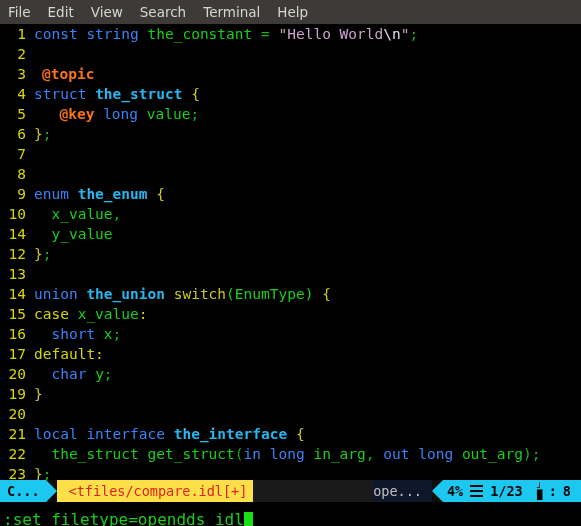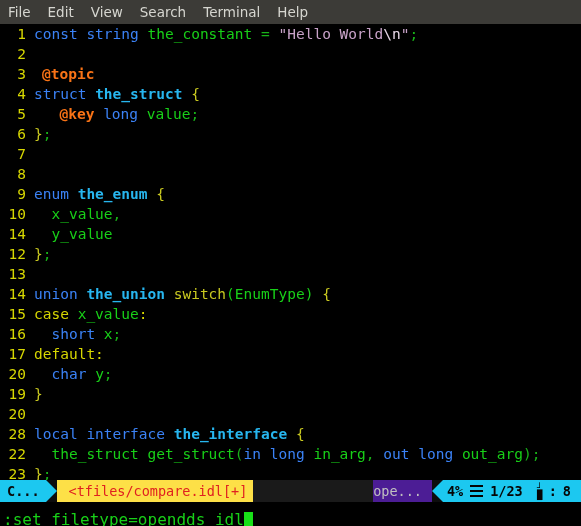--- a/index.html
+++ b/index.html
@@ -107,21 +107,21 @@
     display: flex;
     align-items: center;
     padding: 0 6px 0 12px;
     flex: 0 0 auto;
   }
   .sl-fill {
     background: #1a1a1a;
     flex: 1 1 auto;
   }
   .sl-ftype {
-    background: #4c1d95;
+    background: #0f172a;
     color: #c0c0c0;
     display: flex;
     align-items: center;
     padding: 0 10px 0 0;
   }
   .sep-left {
     width: 0; height: 0;
     border-top: 11px solid transparent;
     border-bottom: 11px solid transparent;
     border-right: 11px solid #1cc8f0;
@@ -219,21 +219,21 @@
     <div class="code-line"><span class="lnum">14</span><span class="ltext"><span class="t-plain">  </span><span class="t-ident">y_value</span></span></div>
     <div class="code-line"><span class="lnum">12</span><span class="ltext"><span class="t-brace">}</span><span class="t-punc">;</span></span></div>
     <div class="code-line"><span class="lnum">13</span><span class="ltext"></span></div>
     <div class="code-line"><span class="lnum">14</span><span class="ltext"><span class="t-kw">union</span><span class="t-plain"> </span><span class="t-name">the_union</span><span class="t-plain"> </span><span class="t-brace">switch</span><span class="t-ident">(</span><span class="t-ident">EnumType</span><span class="t-ident">)</span><span class="t-plain"> </span><span class="t-brace">{</span></span></div>
     <div class="code-line"><span class="lnum">15</span><span class="ltext"><span class="t-label">case</span><span class="t-plain"> </span><span class="t-ident">x_value</span><span class="t-label">:</span></span></div>
     <div class="code-line"><span class="lnum">16</span><span class="ltext"><span class="t-plain">  </span><span class="t-kw">short</span><span class="t-plain"> </span><span class="t-ident">x</span><span class="t-punc">;</span></span></div>
     <div class="code-line"><span class="lnum">17</span><span class="ltext"><span class="t-label">default</span><span class="t-label">:</span></span></div>
     <div class="code-line"><span class="lnum">20</span><span class="ltext"><span class="t-plain">  </span><span class="t-kw">char</span><span class="t-plain"> </span><span class="t-ident">y</span><span class="t-punc">;</span></span></div>
     <div class="code-line"><span class="lnum">19</span><span class="ltext"><span class="t-brace">}</span></span></div>
     <div class="code-line"><span class="lnum">20</span><span class="ltext"></span></div>
-    <div class="code-line"><span class="lnum">28</span><span class="ltext"><span class="t-kw">local</span><span class="t-plain"> </span><span class="t-kw">interface</span><span class="t-plain"> </span><span class="t-name">the_interface</span><span class="t-plain"> </span><span class="t-brace">{</span></span></div>
+    <div class="code-line"><span class="lnum">21</span><span class="ltext"><span class="t-kw">local</span><span class="t-plain"> </span><span class="t-kw">interface</span><span class="t-plain"> </span><span class="t-name">the_interface</span><span class="t-plain"> </span><span class="t-brace">{</span></span></div>
     <div class="code-line"><span class="lnum">22</span><span class="ltext"><span class="t-plain">  </span><span class="t-ident">the_struct</span><span class="t-plain"> </span><span class="t-ident">get_struct</span><span class="t-punc">(</span><span class="t-kw">in</span><span class="t-plain"> </span><span class="t-kw">long</span><span class="t-plain"> </span><span class="t-ident">in_arg</span><span class="t-punc">, </span><span class="t-kw">out</span><span class="t-plain"> </span><span class="t-kw">long</span><span class="t-plain"> </span><span class="t-ident">out_arg</span><span class="t-punc">)</span><span class="t-punc">;</span></span></div>
     <div class="code-line"><span class="lnum">23</span><span class="ltext"><span class="t-brace">}</span><span class="t-punc">;</span></span></div>
   </div>
 
 <div id="statusline">
   <div class="sl-mode">C...</div>
   <div class="sep-right"></div>
   <div class="sl-file">&lt;tfiles/compare.idl[+]</div>
   <div class="sl-fill"></div>
   <div class="sl-ftype">ope...</div>

